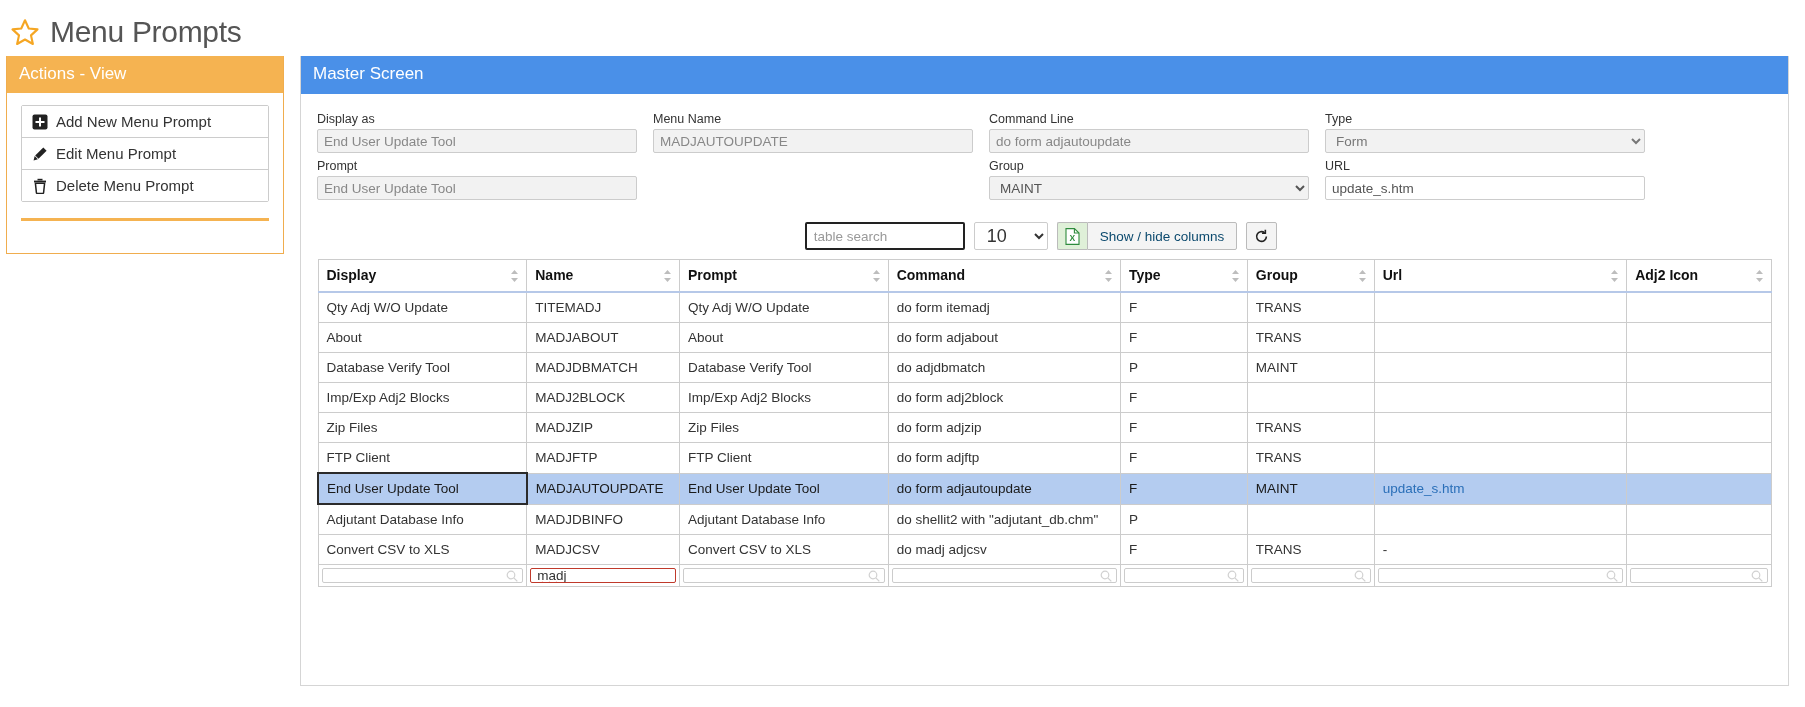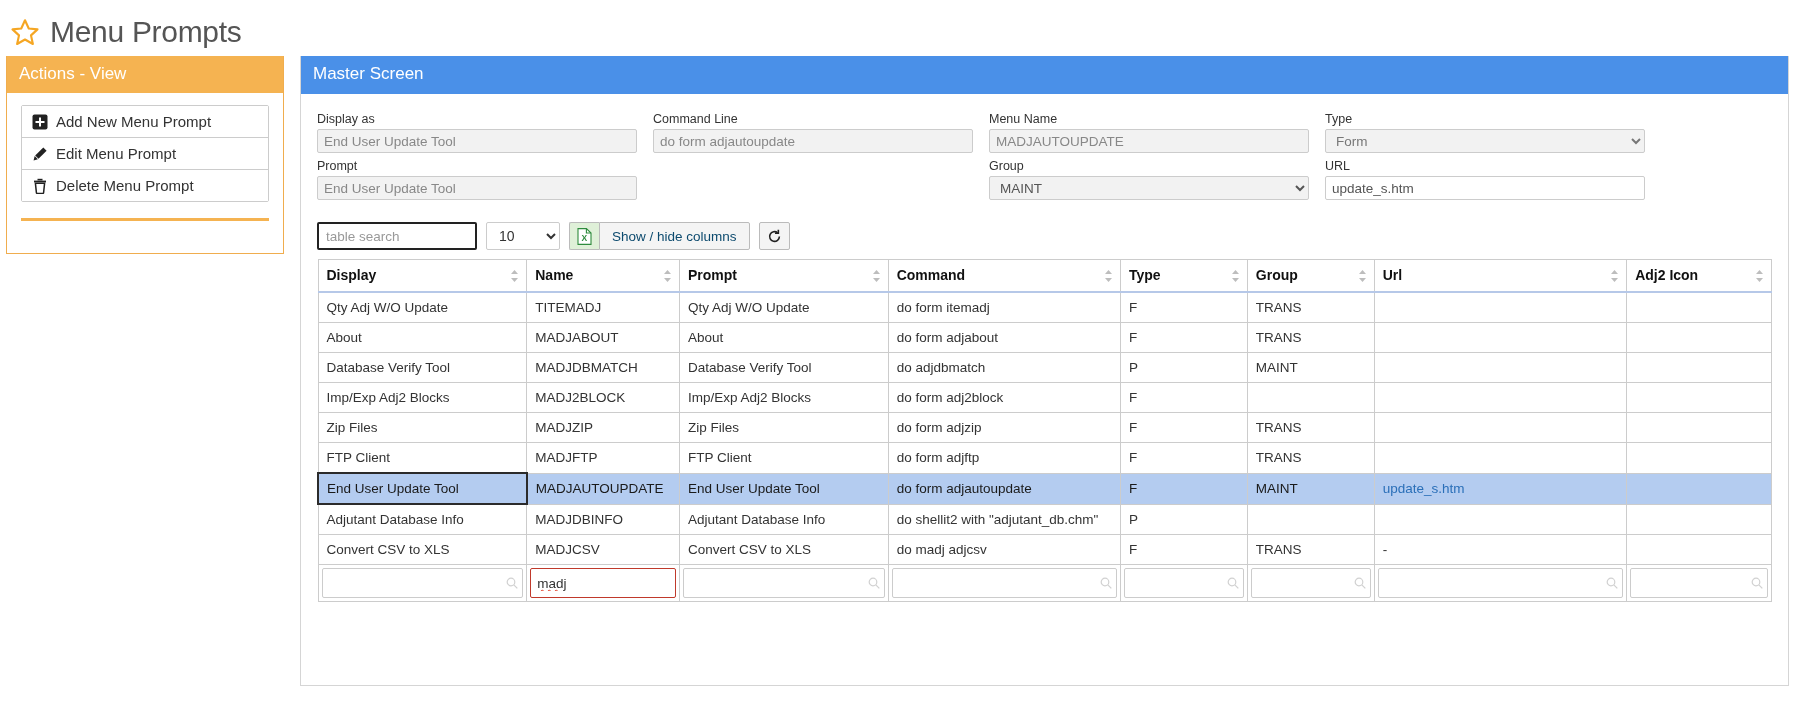--- a/index.html
+++ b/index.html
@@ -82,31 +82,31 @@
     border: 1px solid #ccc; border-radius: 2px;
     padding: 2px 6px; color: #888; background: #f2f2f2;
   }
   .field input.editable { background: #fff; color: #555; }
   .field select { color: #777; background: #f2f2f2; padding-right: 2px; }
   .field select.enabled { background: #f2f2f2; color: #555; }
   .spacer-col { width: 336px; padding-right: 16px; }
 
   
   .table-toolbar {
-    display: flex; justify-content: flex-start; align-items: center;
+    display: flex; justify-content: center; align-items: center;
     gap: 9px; margin: 22px 0 9px 0; padding-right: 7px;
   }
   .search-box {
     width: 160px; height: 28px; border: 2px solid #222;
     border-radius: 2px; padding: 2px 7px; font-size: 13.5px;
     font-family: "Liberation Sans", sans-serif; color: #333; background:#fff;
   }
   .search-box::placeholder { color: #999; }
   .len-select {
-    width: 74px; height: 28px; font-size: 14px;
+    width: 74px; height: 28px; font-size: 18px;
     font-family: "Liberation Sans", sans-serif;
     border: 1px solid #ccc; border-radius: 2px;
     background: #fff; color: #333; padding-left: 8px;
   }
   .btn-split { display: flex; align-items: stretch; }
   .xls-btn {
     width: 30px; background: #dff0d8; border: 1px solid #bbb;
     border-right: none; border-radius: 2px 0 0 2px;
     display: flex; align-items: center; justify-content: center; cursor: pointer;
   }
@@ -149,21 +149,21 @@
   }
   tr.selected td.first-cell {
     border: 2px solid #2b2b2b;
   }
   td.link a { color: #2a6fb8; text-decoration: none; }
 
   
   tr.filter-row td { padding: 3px 3px; border: 1px solid #ccc; }
   .filter-cell { position: relative; }
   .filter-input {
-    width: 100%; height: 30px; font-size: 13.5px;
+    width: 100%; height: 15px; font-size: 13.5px;
     font-family: "Liberation Sans", sans-serif;
     border: 1px solid #ccc; border-radius: 2px;
     padding: 2px 22px 2px 6px; color: #333; background: #fff;
   }
   .filter-input.focused {
     border: 1px solid #c0392b; box-shadow: none;
   }
   .filter-input.spell {
     text-decoration: underline; text-decoration-style: wavy;
     text-decoration-color: #e03b24; text-decoration-thickness: 1px;
@@ -235,27 +235,27 @@
     <div class="main">
       <div class="main-header">Master Screen</div>
 
       <div class="main-inner">
 
         <div class="form-row">
           <div class="field w1">
             <label>Display as</label>
             <input type="text" readonly="" value="End User Update Tool" style="">
           </div>
+          <div class="field w2">
+            <label>Menu Name</label>
+            <input type="text" readonly="" value="MADJAUTOUPDATE" style="">
+          </div>
           <div class="field w1">
             <label>Command Line</label>
             <input type="text" readonly="" value="do form adjautoupdate" style="">
-          </div>
-          <div class="field w2">
-            <label>Menu Name</label>
-            <input type="text" readonly="" value="MADJAUTOUPDATE" style="">
           </div>
           <div class="field w2">
             <label>Type</label>
             <select>
               <option>Form</option>
             </select>
           </div>
         </div>
 
         <div class="form-row">

